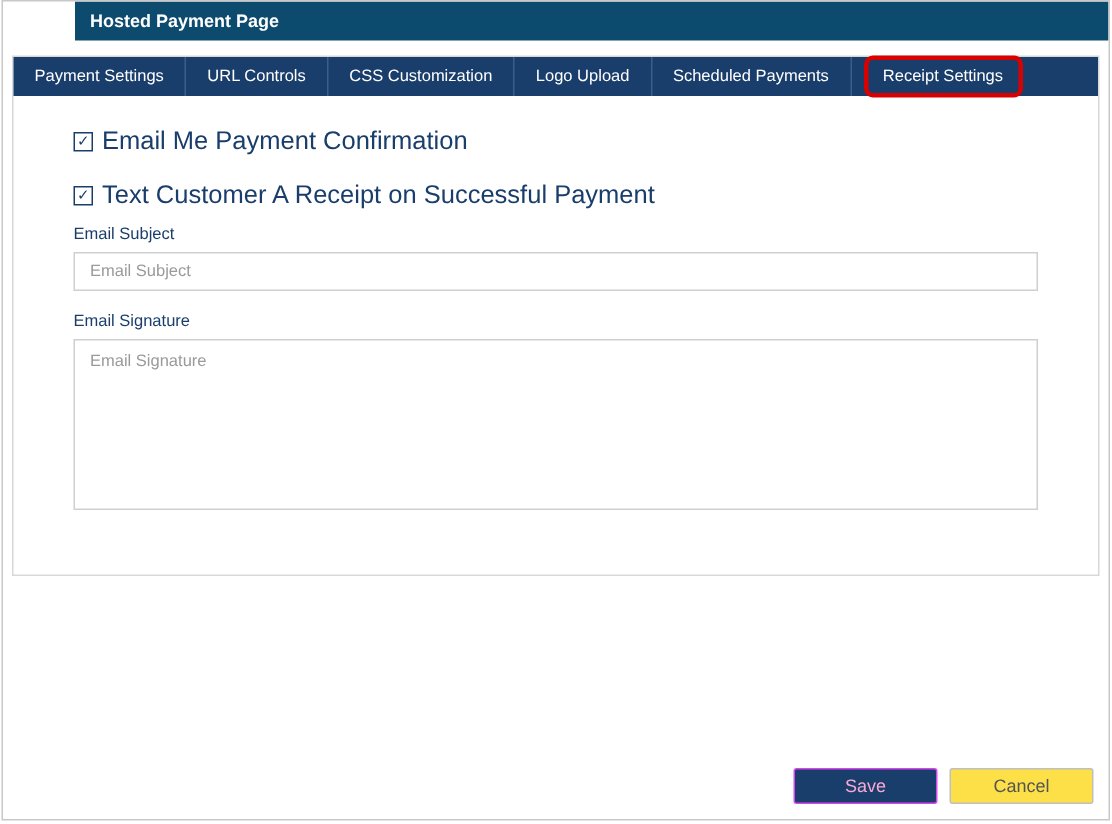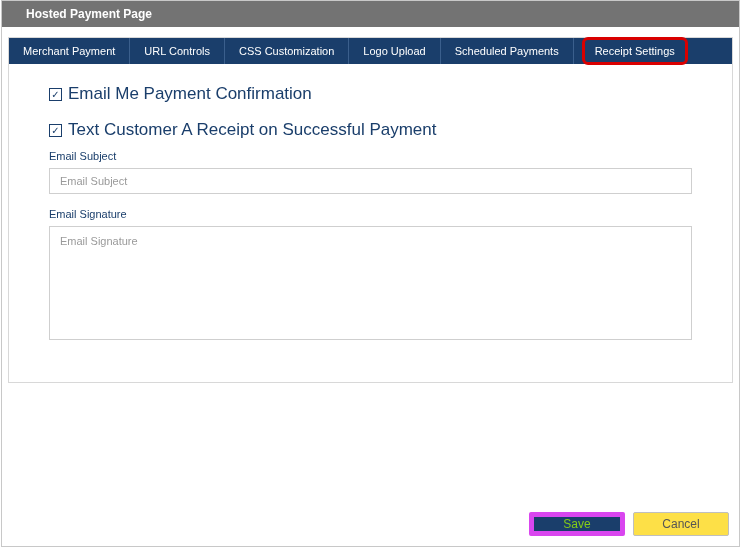--- a/index.html
+++ b/index.html
@@ -13,25 +13,26 @@
     }
     .container {
       border: 1px solid #c8c8c8;
       width: 739px;
       height: 547px;
       margin-left: 1px;
       position: relative;
       overflow: hidden;
     }
     .header {
-      background: #737373;
+      background: #0c4a6e;
       color: #ffffff;
-      padding: 6px 24px;
+      padding: 6px 10px;
       font-size: 12px;
       font-weight: bold;
+      margin-left: 48px;
     }
     .body {
       padding: 10px 6px 0 6px;
     }
     .panel {
       border: 1px solid #d8d8d8;
       background: #ffffff;
       padding-bottom: 30px;
     }
     .tabs {
@@ -139,43 +140,42 @@
       height: 24px;
       font-size: 12px;
       cursor: pointer;
       border-radius: 2px;
       display: inline-flex;
       align-items: center;
       justify-content: center;
     }
     .btn-primary {
       background: #1a3e6b;
-      color: #84cc16;
-      border: 5px solid #d946ef;
-      align-items: flex-end;
+      color: #f9a8d4;
+      border: 1px solid #d946ef;
     }
     .btn-secondary {
       background: #fde047;
       color: #555555;
       border: 1px solid #bfbfbf;
     }
   </style>
 </head>
 <body>
 
 <div class="container">
   <div class="header">
     <span>Hosted Payment Page</span>
   </div>
 
   <div class="body">
     <div class="panel">
       <div class="tabs">
         <div class="tab">
-            <span>Merchant Payment</span>
+            <span>Payment Settings</span>
           </div>
         <div class="tab">
             <span>URL Controls</span>
           </div>
         <div class="tab">
             <span>CSS Customization</span>
           </div>
         <div class="tab">
             <span>Logo Upload</span>
           </div>

